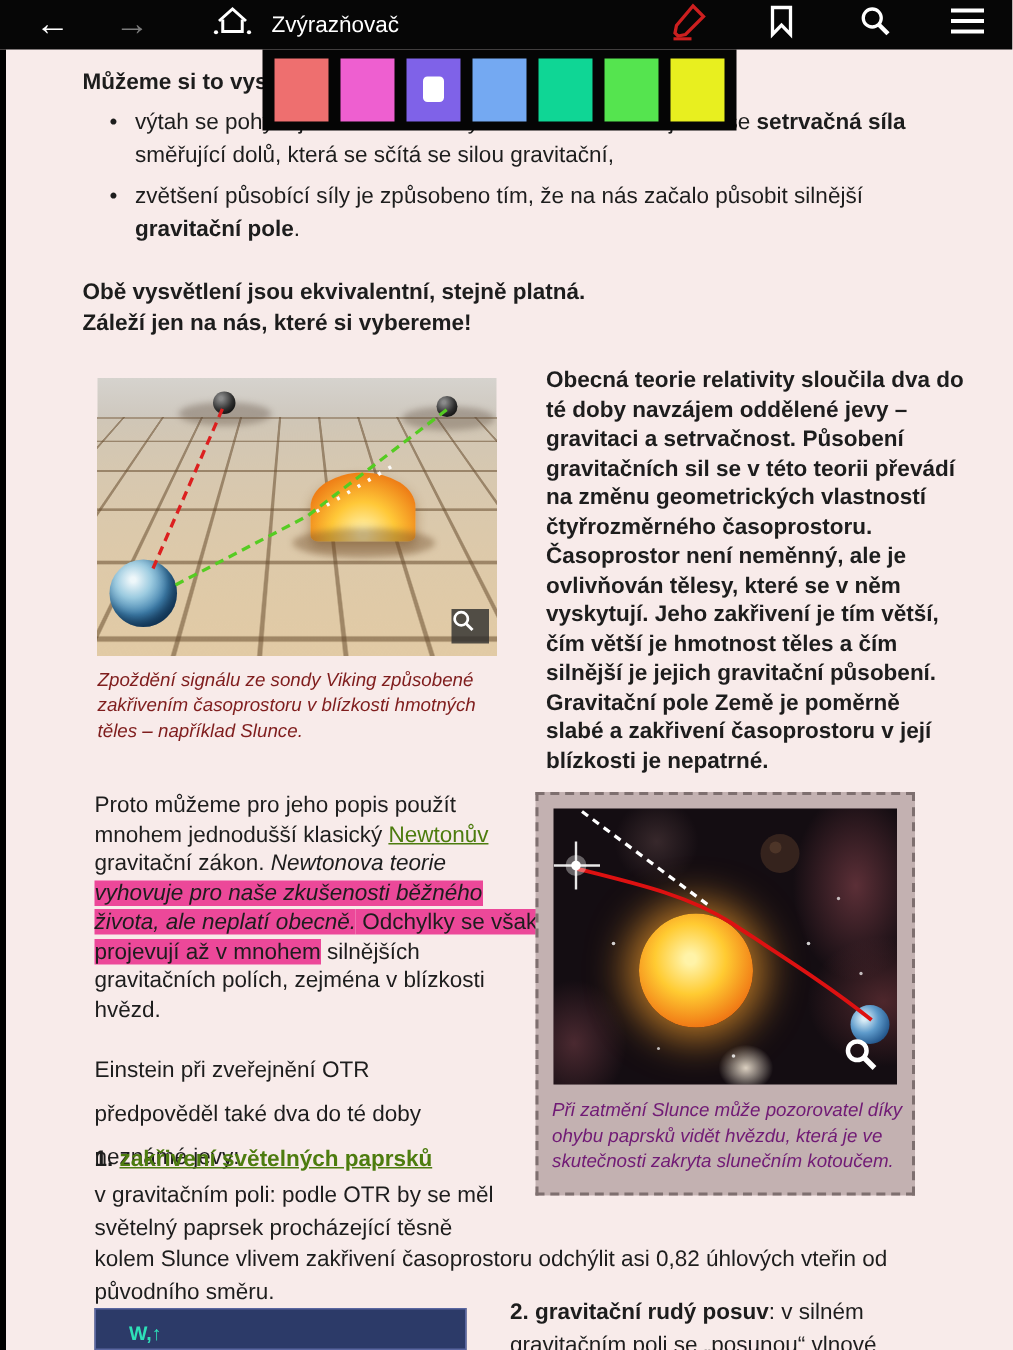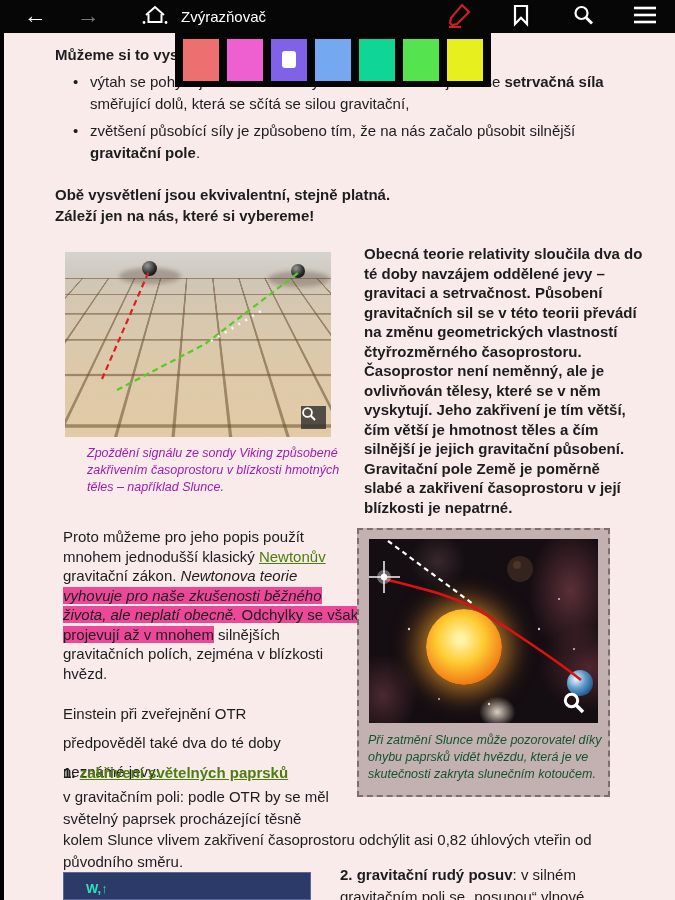--- a/index.html
+++ b/index.html
@@ -96,29 +96,29 @@
     position:absolute;left:57px;top:70px;width:76px;height:76px;border-radius:50%;
     background:radial-gradient(circle at 45% 40%,#fff3a8 6%,#ffcb32 38%,#f17c16 72%,#c24c0e 100%);
     box-shadow:0 0 26px 8px rgba(255,165,45,.7);
   }
   .fig2-earth{
     position:absolute;left:198px;top:131px;width:26px;height:26px;border-radius:50%;
     background:radial-gradient(circle at 35% 35%,#d8ecf6 6%,#5e9bcb 40%,#24578c 75%,#102c4e 100%);
   }
   .fig2-caption{
     position:absolute;left:9px;top:202px;width:238px;
-    color:#14532d;
+    color:#701a75;
   }
   
   .fig3{
     position:absolute;left:63px;top:872px;width:248px;height:28px;
     background:#2c3a68;border:1px solid #5a66a0;box-sizing:border-box;
   }
   .fig3-glyph{position:absolute;left:22px;top:8px;color:#2ee0b8;font-size:13px;font-weight:bold;}
-  .cap1{color:#a21caf;margin-left:22px;}
+  .cap1{color:#7f1d1d;}
 </style>
 </head>
 <body>
 
 <div class="toolbar">
   <div class="tbtn" style="margin-left:15px;">
     <span class="arrow">←</span>
   </div>
   <div class="tbtn" style="margin-left:13px;">
     <span class="arrow fwd">→</span>

